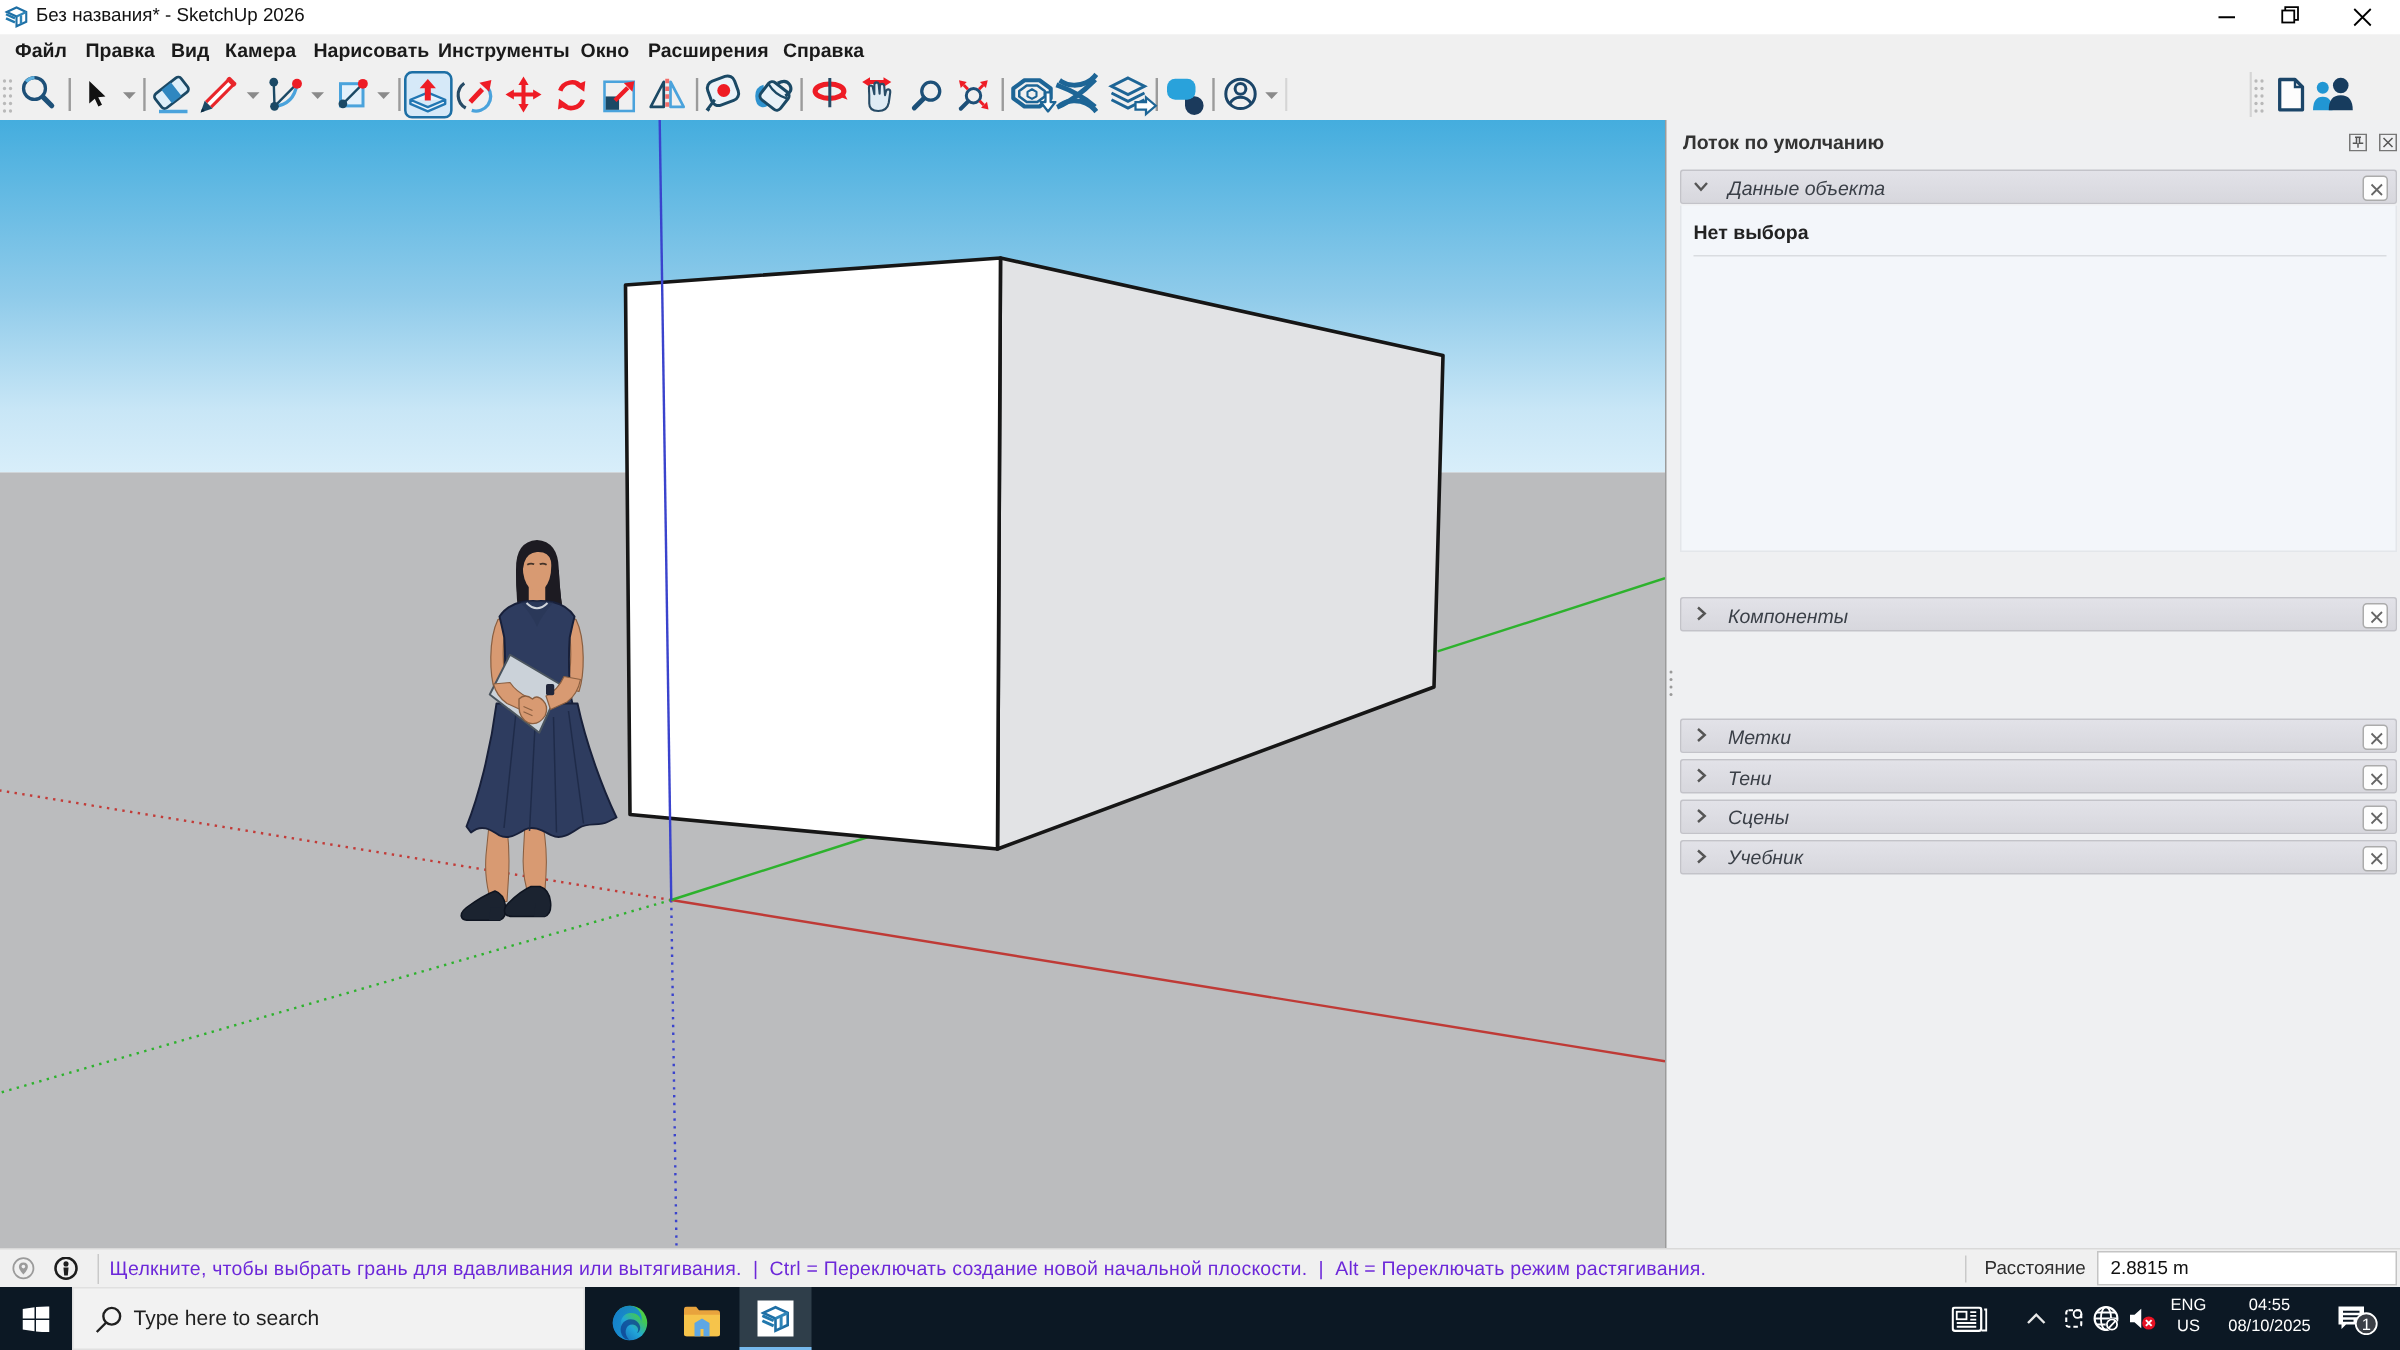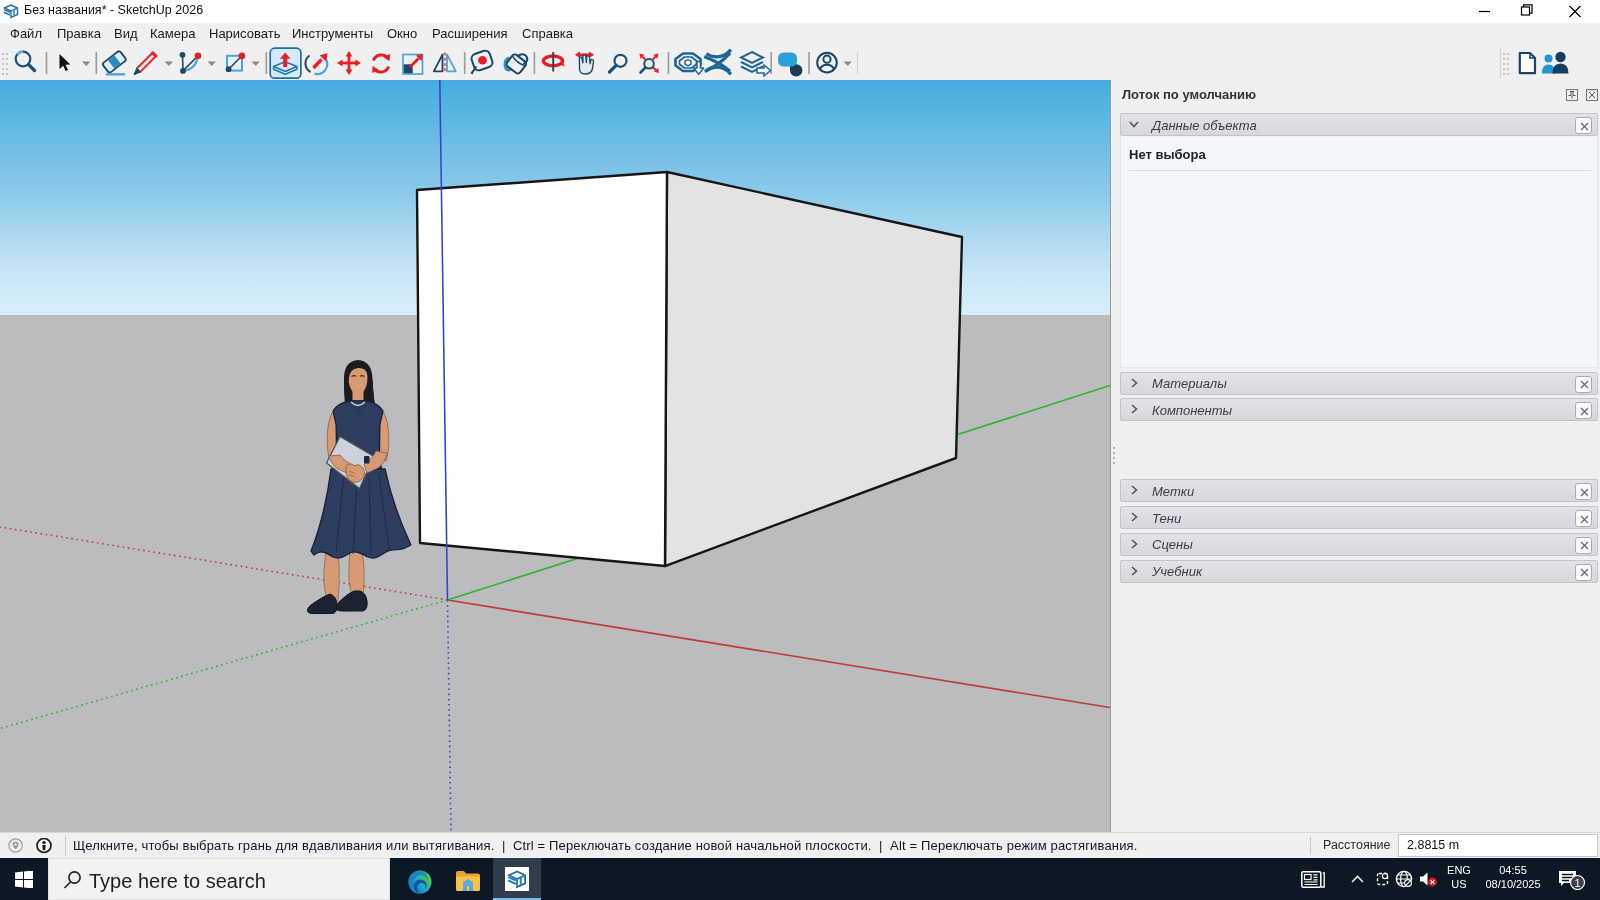--- a/index.html
+++ b/index.html
@@ -6,21 +6,21 @@
 html,body { width:1600px; height:900px; overflow:hidden; font-family:"Liberation Sans", sans-serif; }
 #app { position:relative; width:1600px; height:900px; background:#f0f0f0; }
 .abs { position:absolute; }
 
 
 #titlebar { position:absolute; left:0; top:0; width:1600px; height:23px; background:#ffffff; }
 #title-text { position:absolute; left:24px; top:3px; font-size:12.5px; color:#111; }
 
 
 #menubar { position:absolute; left:0; top:23px; width:1600px; height:22px; background:#f0f0f0; font-size:13px; color:#1a1a1a; }
-.menu-item { position:absolute; top:3px; }
+.menu-item { position:absolute; top:3px;font-weight:bold; }
 
 
 #toolbar { position:absolute; left:0; top:45px; width:1600px; height:35px; background:#f0f0f0; }
 
 
 #viewport { position:absolute; left:0; top:80px; width:1110px; height:752px; overflow:hidden; }
 
 
 #panel { position:absolute; left:1110px; top:80px; width:498px; height:752px; background:#eff0f2; border-left:1px solid #9b9b9b; }
 #panel-title { position:absolute; left:11px; top:7px; font-size:13px; font-weight:bold; color:#333; }
@@ -29,21 +29,21 @@
 .sechdr .chev { position:absolute; left:7px; top:4px; width:12px; height:12px; }
 .xbtn { position:absolute; right:5px; top:3px; width:17px; height:17px; background:#fdfdfd; border:1px solid #ababab; border-radius:3px; }
 .xbtn svg { position:absolute; left:2.5px; top:2.5px; }
 
 
 #statusbar { position:absolute; left:0; top:832px; width:1600px; height:26px; background:#f0f0f0; border-top:1px solid #d9d9d9; font-size:12.5px; color:#3a3a3a; }
 
 
 #taskbar { position:absolute; left:0; top:858px; width:1600px; height:42px; background:#0c1824; }
 #searchbox { position:absolute; left:48px; top:0px; width:342px; height:42px; background:#f2f2f2; border:1px solid #e0e0e0; }
-#searchtext { position:absolute; left:40px; top:11px; font-size:20px; color:#1f1f1f; }
+#searchtext { position:absolute; left:40px; top:11px; font-size:14px; color:#1f1f1f; }
 .traytxt { position:absolute; color:#fff; font-size:11px; text-align:center; }
 </style>
 </head>
 <body>
 <div id="app">
 
 <div id="titlebar">
   <svg class="abs" style="left:3px;top:3px" width="16" height="16" viewBox="0 0 16 16">
     <g fill="none" stroke="#1e6fa5" stroke-width="1.6">
       <path d="M1.5,5 L8,2 L14.5,5 L14.5,11.5 L8,14.5 L8,8 Z" stroke-width="1.4"></path>
@@ -405,31 +405,20 @@
             <path d="M2,2 L9,9 M9,2 L2,9" stroke="#666" stroke-width="1.2"></path>
           </svg>
         </div>
   </div>
 
   <div class="abs" style="left:9px;top:57px;width:478px;height:231px;background:#f3f6fa;border:1px solid #e3e6ea;border-top:none">
     <div class="abs" style="left:8px;top:10px;font-size:13px;font-weight:bold;color:#222">Нет выбора</div>
     <div class="abs" style="left:8px;top:33px;width:462px;border-top:1px solid #d9dce0"></div>
   </div>
 
-  <div class="sechdr" style="top:291.5px">
-        <svg class="chev" viewBox="0 0 12 12">
-          <path d="M4,2 L8.5,6 L4,10" fill="none" stroke="#555" stroke-width="1.6"></path>
-        </svg>
-        <span class="lbl">Материалы</span>
-        <div class="xbtn">
-          <svg width="11" height="11" viewBox="0 0 11 11">
-            <path d="M2,2 L9,9 M9,2 L2,9" stroke="#666" stroke-width="1.2"></path>
-          </svg>
-        </div>
-      </div>
   <div class="sechdr" style="top:318.4px">
         <svg class="chev" viewBox="0 0 12 12">
           <path d="M4,2 L8.5,6 L4,10" fill="none" stroke="#555" stroke-width="1.6"></path>
         </svg>
         <span class="lbl">Компоненты</span>
         <div class="xbtn">
           <svg width="11" height="11" viewBox="0 0 11 11">
             <path d="M2,2 L9,9 M9,2 L2,9" stroke="#666" stroke-width="1.2"></path>
           </svg>
         </div>
@@ -490,21 +479,21 @@
 <div id="statusbar">
   <svg class="abs" style="left:8px;top:5px" width="46" height="16" viewBox="0 0 46 16">
     <circle cx="7.6" cy="7.5" r="6.7" fill="none" stroke="#9b9b9b" stroke-width="1.2"></circle>
     <path d="M7.6,3.6 Q10.6,3.6 10.6,6.6 Q10.6,8.6 7.6,11.6 Q4.6,8.6 4.6,6.6 Q4.6,3.6 7.6,3.6 Z" fill="#9b9b9b"></path>
     <circle cx="7.6" cy="6.4" r="1.2" fill="#f1f1f3"></circle>
     <circle cx="36" cy="7.5" r="7" fill="none" stroke="#1d1d1d" stroke-width="1.7"></circle>
     <circle cx="36" cy="4.6" r="1.7" fill="#1d1d1d"></circle>
     <path d="M34.3,7 L37.7,7 L37.2,12.3 L34.8,12.3 Z" fill="#1d1d1d"></path>
   </svg>
   <div class="abs" style="left:65px;top:3px;height:20px;border-left:1.5px solid #c9c9c9"></div>
-  <div class="abs" style="left:73px;top:5px;font-size:13px;letter-spacing:0.15px;color:#0f172a">Щелкните, чтобы выбрать грань для вдавливания или вытягивания. &nbsp;|&nbsp; Ctrl = Переключать создание новой начальной плоскости. &nbsp;|&nbsp; Alt = Переключать режим растягивания.</div>
+  <div class="abs" style="left:73px;top:5px;font-size:13px;letter-spacing:0.15px;color:#6d28d9">Щелкните, чтобы выбрать грань для вдавливания или вытягивания. &nbsp;|&nbsp; Ctrl = Переключать создание новой начальной плоскости. &nbsp;|&nbsp; Alt = Переключать режим растягивания.</div>
   <div class="abs" style="left:1310px;top:4px;height:18px;border-left:1px solid #c9c9c9"></div>
   <div class="abs" style="left:1323px;top:5px;color:#2e2e2e">Расстояние</div>
   <div class="abs" style="left:1398px;top:1px;width:200px;height:23px;background:#fff;border:1px solid #c4c4c4"></div>
   <div class="abs" style="left:1407px;top:5px;color:#111">2.8815 m</div>
 </div>
 
 <div id="taskbar">
 
   <svg class="abs" style="left:15px;top:13px" width="18" height="17" viewBox="0 0 18 17">
     <g fill="#fff">

